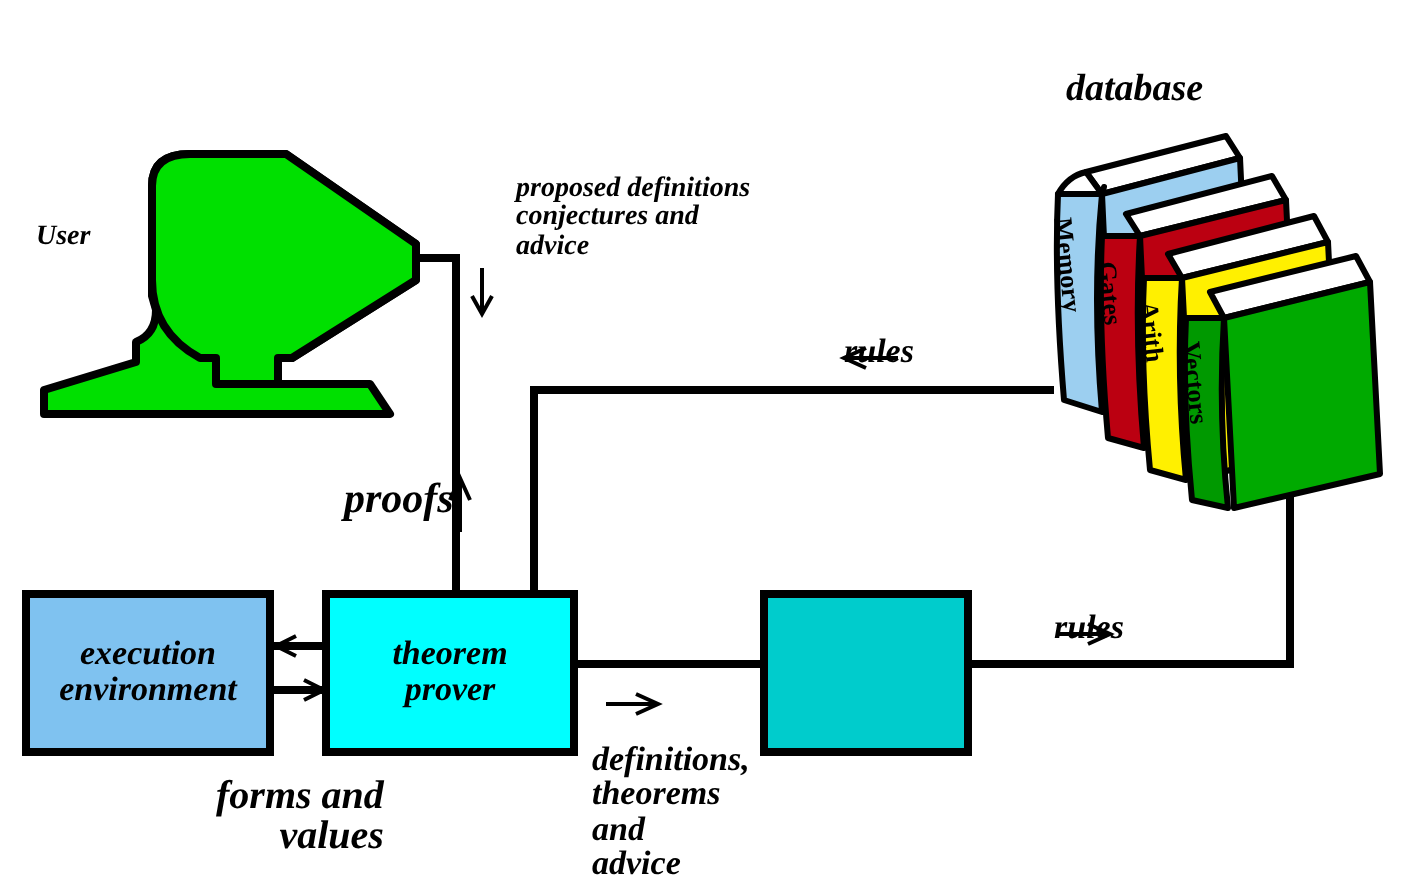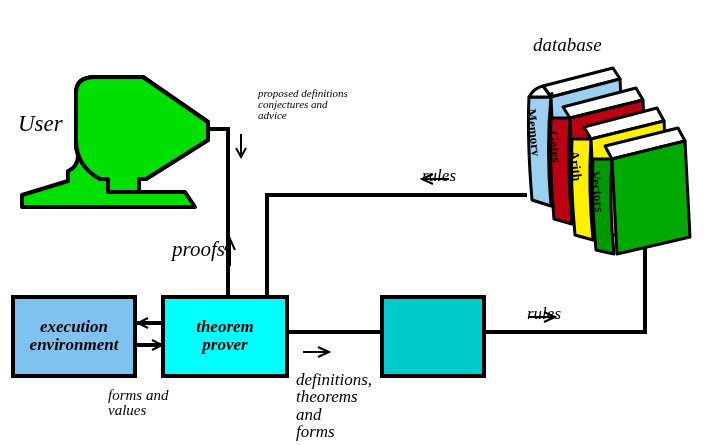--- a/index.html
+++ b/index.html
@@ -19,32 +19,32 @@
     position: absolute;
     left: 0;
     top: 0;
     width: 711px;
     height: 445px;
   }
   .lbl {
     position: absolute;
     font-family: "Liberation Serif", "DejaVu Serif", serif;
     font-style: italic;
-    font-weight: normal;
+    font-weight: bold;
     color: #000000;
     white-space: pre;
     line-height: 1.02;
   }
-  .lbl-user      { left: 18px;  top: 112px; font-size: 23px; }
+  .lbl-user      { left: 18px;  top: 112px; font-size: 14px; }
   .lbl-database  { left: 533px; top: 35px;  font-size: 19px; }
-  .lbl-proposed  { left: 258px; top: 88px;  font-size: 11px; }
+  .lbl-proposed  { left: 258px; top: 88px;  font-size: 14px; }
   .lbl-proofs    { left: 172px; top: 239px; font-size: 21px; }
   .lbl-rules-in  { left: 422px; top: 167px; font-size: 17px; }
   .lbl-rules-out { left: 527px; top: 305px; font-size: 17px; }
-  .lbl-forms     { left: 108px; top: 388px; font-size: 15px; text-align: left; }
+  .lbl-forms     { left: 108px; top: 388px; font-size: 20px; text-align: right; }
   .lbl-defs      { left: 296px; top: 371px; font-size: 17px; }
 
   .boxtext {
     position: absolute;
     font-family: "Liberation Serif", "DejaVu Serif", serif;
     font-style: italic;
     font-weight: bold;
     font-size: 17px;
     color: #000000;
     text-align: center;
@@ -176,21 +176,21 @@
 conjectures and
 advice</div>
   <div class="lbl lbl-proofs">proofs</div>
   <div class="lbl lbl-rules-in">rules</div>
   <div class="lbl lbl-rules-out">rules</div>
   <div class="lbl lbl-forms">forms and
 values</div>
   <div class="lbl lbl-defs">definitions,
 theorems
 and
-forms</div>
+advice</div>
 
   <div class="boxtext bt-thm">theorem
 prover</div>
   <div class="boxtext bt-exec">execution
 environment</div>
 
   <div class="spine" style="left:539px; top:108px; transform: rotate(84deg);">Memory</div>
   <div class="spine" style="left:561px; top:130px; transform: rotate(84deg);">Gates</div>
   <div class="spine" style="left:582px; top:150px; transform: rotate(84deg);">Arith</div>
   <div class="spine" style="left:603px; top:170px; transform: rotate(84deg);">Vectors</div>

